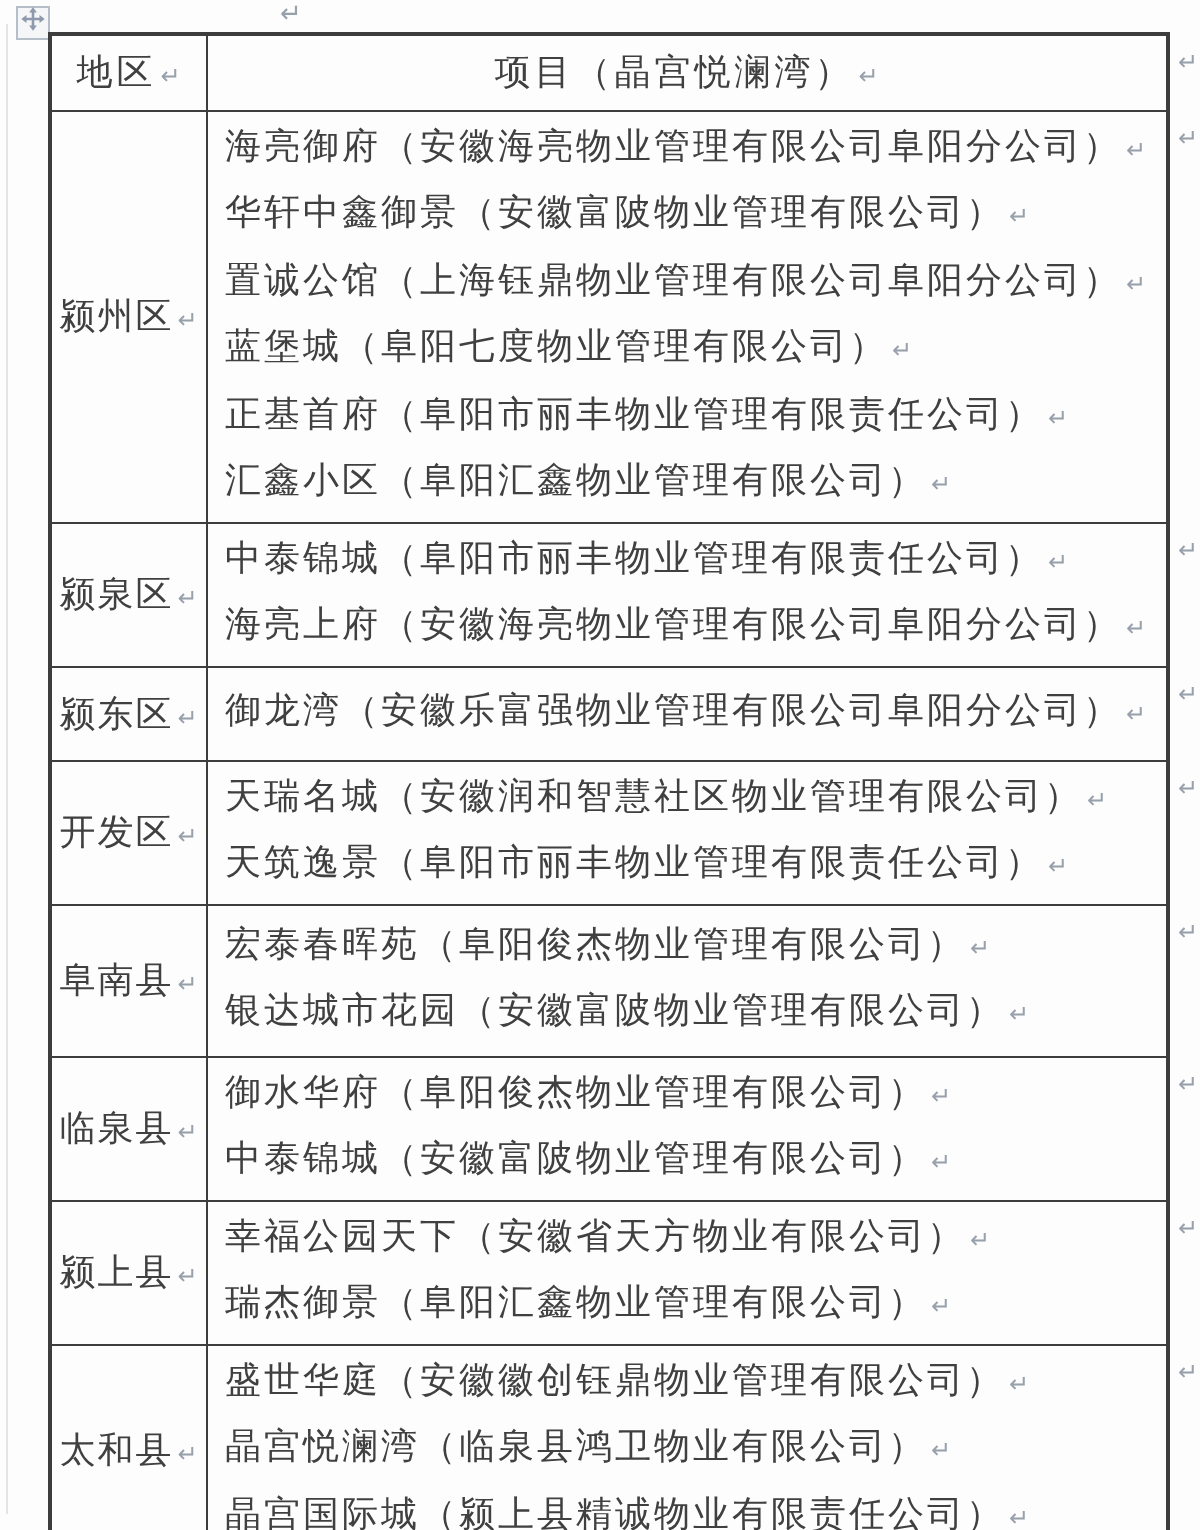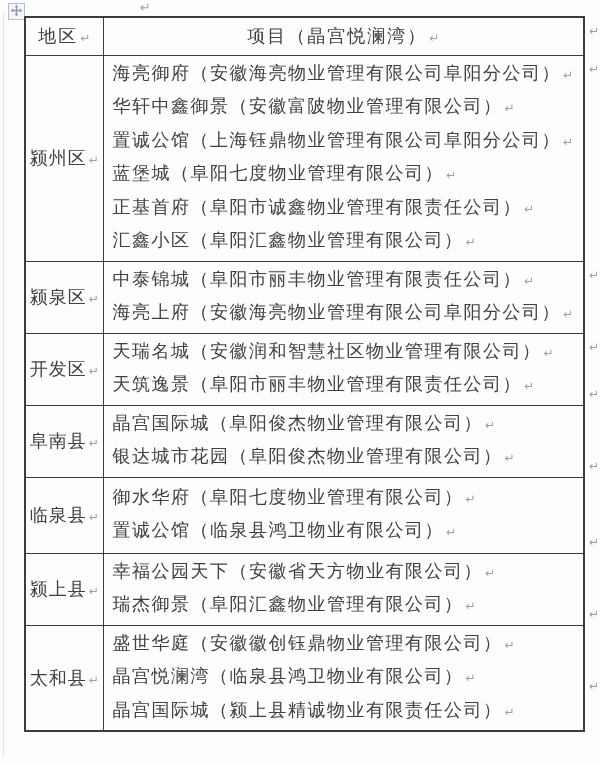--- a/index.html
+++ b/index.html
@@ -107,50 +107,56 @@
       </tr>
     </thead>
     <tbody id="table-body">
         <tr>
           <td class="region-cell"><span>颍州区</span><span class="pmark">↵</span></td>
           <td class="project-cell">
             <div class="project-line"><span>海亮御府（安徽海亮物业管理有限公司阜阳分公司）</span><span class="pmark">↵</span></div>
             <div class="project-line"><span>华轩中鑫御景（安徽富陂物业管理有限公司）</span><span class="pmark">↵</span></div>
             <div class="project-line"><span>置诚公馆（上海钰鼎物业管理有限公司阜阳分公司）</span><span class="pmark">↵</span></div>
             <div class="project-line"><span>蓝堡城（阜阳七度物业管理有限公司）</span><span class="pmark">↵</span></div>
-            <div class="project-line"><span>正基首府（阜阳市诚鑫物业管理有限责任公司）</span><span class="pmark">↵</span></div>
+            <div class="project-line"><span>正基首府（阜阳市丽丰物业管理有限责任公司）</span><span class="pmark">↵</span></div>
             <div class="project-line"><span>汇鑫小区（阜阳汇鑫物业管理有限公司）</span><span class="pmark">↵</span></div>
           </td>
         </tr>
         <tr>
           <td class="region-cell"><span>颍泉区</span><span class="pmark">↵</span></td>
           <td class="project-cell">
             <div class="project-line"><span>中泰锦城（阜阳市丽丰物业管理有限责任公司）</span><span class="pmark">↵</span></div>
             <div class="project-line"><span>海亮上府（安徽海亮物业管理有限公司阜阳分公司）</span><span class="pmark">↵</span></div>
+          </td>
+        </tr>
+        <tr>
+          <td class="region-cell"><span>颍东区</span><span class="pmark">↵</span></td>
+          <td class="project-cell">
+            <div class="project-line"><span>御龙湾（安徽乐富强物业管理有限公司阜阳分公司）</span><span class="pmark">↵</span></div>
           </td>
         </tr>
         <tr>
           <td class="region-cell"><span>开发区</span><span class="pmark">↵</span></td>
           <td class="project-cell">
             <div class="project-line"><span>天瑞名城（安徽润和智慧社区物业管理有限公司）</span><span class="pmark">↵</span></div>
             <div class="project-line"><span>天筑逸景（阜阳市丽丰物业管理有限责任公司）</span><span class="pmark">↵</span></div>
           </td>
         </tr>
         <tr>
           <td class="region-cell"><span>阜南县</span><span class="pmark">↵</span></td>
           <td class="project-cell">
-            <div class="project-line"><span>晶宫国际城（阜阳俊杰物业管理有限公司）</span><span class="pmark">↵</span></div>
-            <div class="project-line"><span>银达城市花园（阜阳俊杰物业管理有限公司）</span><span class="pmark">↵</span></div>
+            <div class="project-line"><span>宏泰春晖苑（阜阳俊杰物业管理有限公司）</span><span class="pmark">↵</span></div>
+            <div class="project-line"><span>银达城市花园（安徽富陂物业管理有限公司）</span><span class="pmark">↵</span></div>
           </td>
         </tr>
         <tr>
           <td class="region-cell"><span>临泉县</span><span class="pmark">↵</span></td>
           <td class="project-cell">
-            <div class="project-line"><span>御水华府（阜阳七度物业管理有限公司）</span><span class="pmark">↵</span></div>
-            <div class="project-line"><span>置诚公馆（临泉县鸿卫物业有限公司）</span><span class="pmark">↵</span></div>
+            <div class="project-line"><span>御水华府（阜阳俊杰物业管理有限公司）</span><span class="pmark">↵</span></div>
+            <div class="project-line"><span>中泰锦城（安徽富陂物业管理有限公司）</span><span class="pmark">↵</span></div>
           </td>
         </tr>
         <tr>
           <td class="region-cell"><span>颍上县</span><span class="pmark">↵</span></td>
           <td class="project-cell">
             <div class="project-line"><span>幸福公园天下（安徽省天方物业有限公司）</span><span class="pmark">↵</span></div>
             <div class="project-line"><span>瑞杰御景（阜阳汇鑫物业管理有限公司）</span><span class="pmark">↵</span></div>
           </td>
         </tr>
         <tr>

